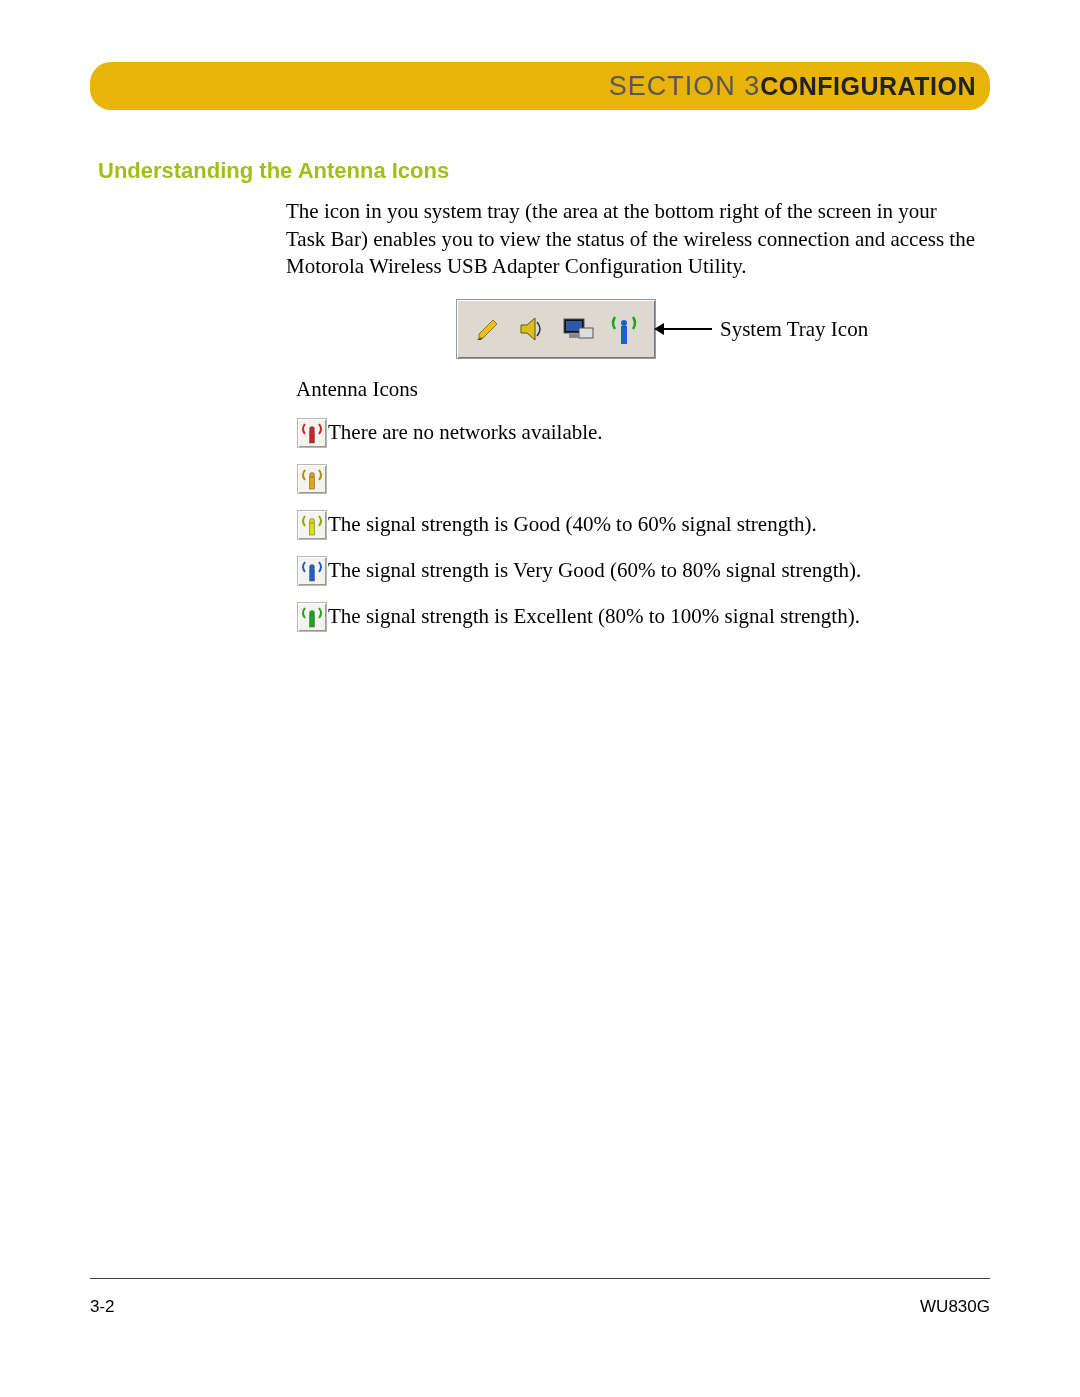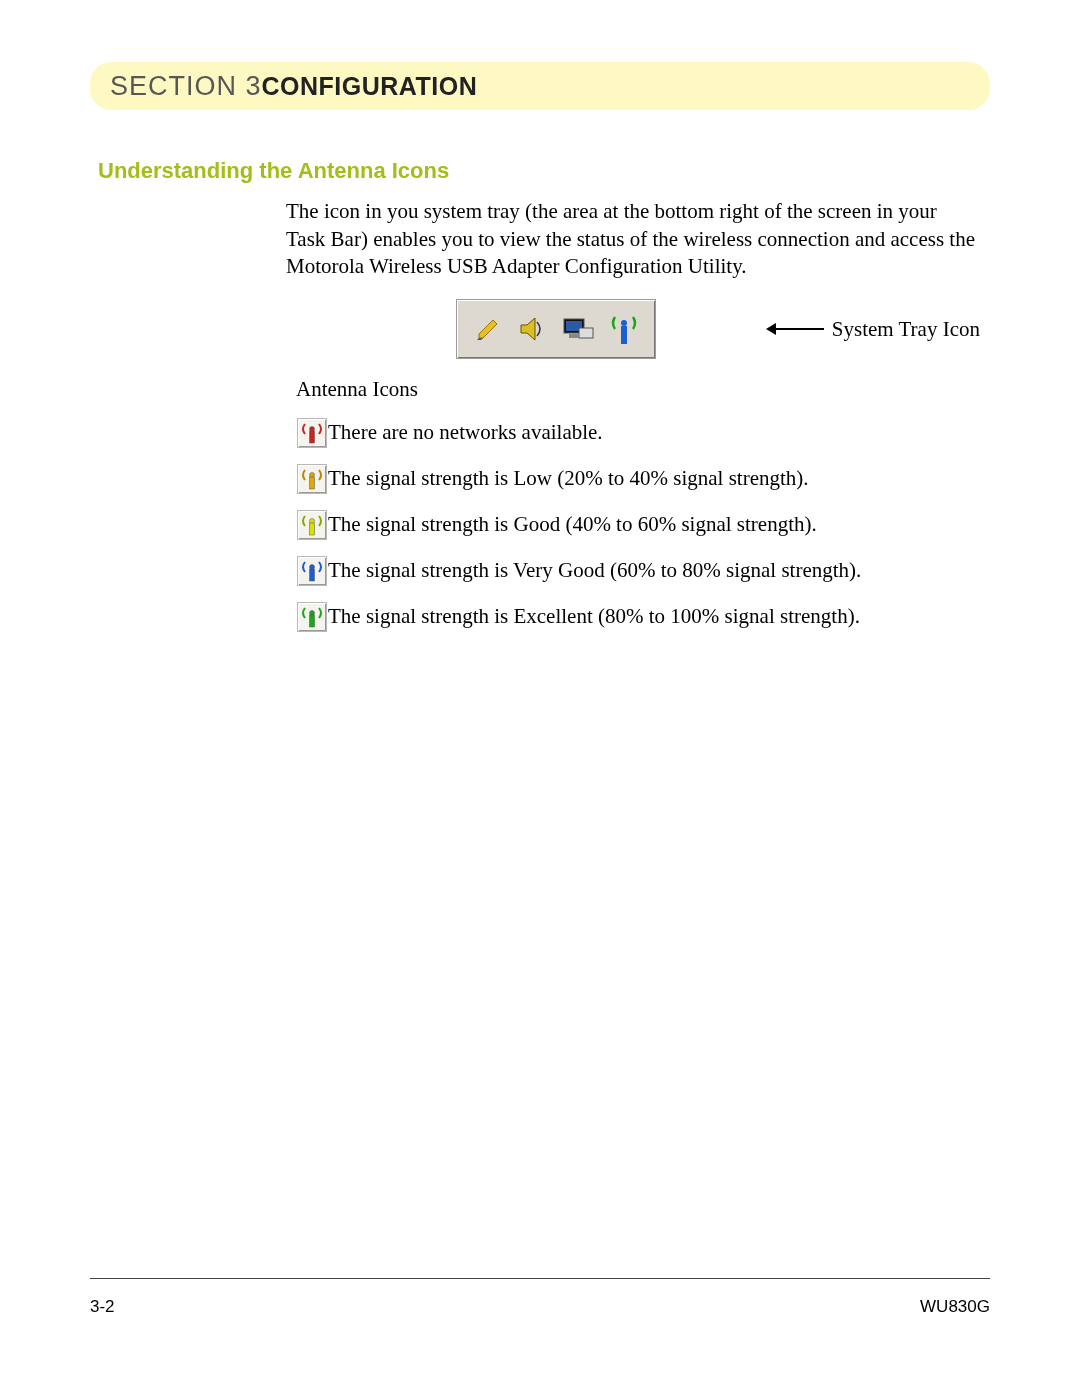--- a/index.html
+++ b/index.html
@@ -7,25 +7,25 @@
     width: 1080px;
     height: 1397px;
     background: #fff;
     font-family: Arial, Helvetica, sans-serif;
     font-size: 21px;
     color: #000;
     position: relative;
     padding: 60px 90px 0 90px;
   }
   .header-bar {
-    background: #fef9c3;
+    background: #eab308;
     height: 48px;
     display: flex;
     align-items: center;
-    justify-content: flex-start;
+    justify-content: flex-end;
     padding: 0 14px 0 20px;
     margin-top: 2px;
     border-radius: 21px;
   }
   .header-left {
     color: #575755;
     font-size: 27px;
     letter-spacing: 1px;
     font-weight: normal;
   }
@@ -48,21 +48,21 @@
     font-family: Liberation Serif, serif;
   }
   .intro {
     margin-top: 14px;
     line-height: 1.32;
   }
   .tray-row {
     margin-top: 18px;
     display: flex;
     align-items: center;
-    justify-content: space-between;
+    justify-content: flex-start;
     margin-left: 170px;
   }
   .tray-box {
     width: 200px;
     height: 60px;
     background: #ded9d0;
     border: 1px solid #9a9a9a;
     box-shadow: inset 1px 1px 0 #fff, inset -1px -1px 0 #777;
     display: flex;
     align-items: center;
@@ -212,21 +212,20 @@
         <div class="icon-cell">
           <div class="icon-box">
             <svg width="22" height="24" viewBox="0 0 22 24">
     <path d="M4 3 Q0 8 4 13" fill="none" stroke="#b38a00" stroke-width="2"></path>
     <path d="M18 3 Q22 8 18 13" fill="none" stroke="#b38a00" stroke-width="2"></path>
     <circle cx="11" cy="8" r="2.5" fill="#e0a800" stroke="#555" stroke-width="0.5"></circle>
     <rect x="8.5" y="10" width="5" height="12" fill="#e0a800" stroke="#555" stroke-width="0.5"></rect>
   </svg>
           </div>
         </div>
-        <div class="icon-desc">The signal strength is Low (20% to 40% signal strength).</div>
       </div>
       <div class="icon-row">
         <div class="icon-cell">
           <div class="icon-box">
             <svg width="22" height="24" viewBox="0 0 22 24">
     <path d="M4 3 Q0 8 4 13" fill="none" stroke="#8aa800" stroke-width="2"></path>
     <path d="M18 3 Q22 8 18 13" fill="none" stroke="#8aa800" stroke-width="2"></path>
     <circle cx="11" cy="8" r="2.5" fill="#d4e400" stroke="#555" stroke-width="0.5"></circle>
     <rect x="8.5" y="10" width="5" height="12" fill="#d4e400" stroke="#555" stroke-width="0.5"></rect>
   </svg>

